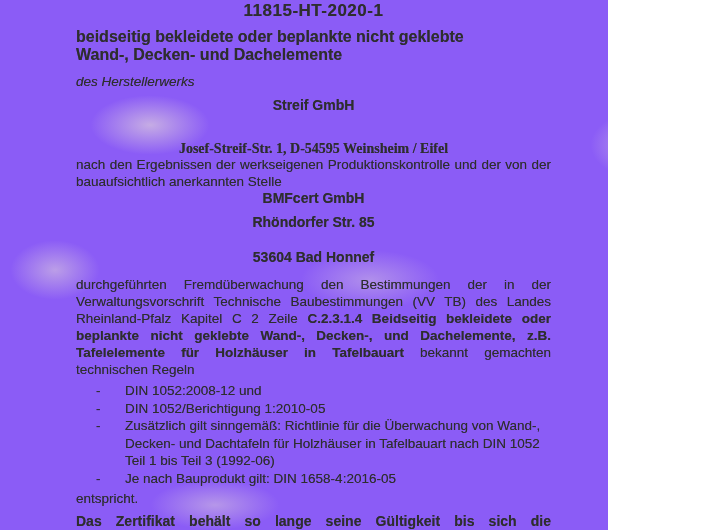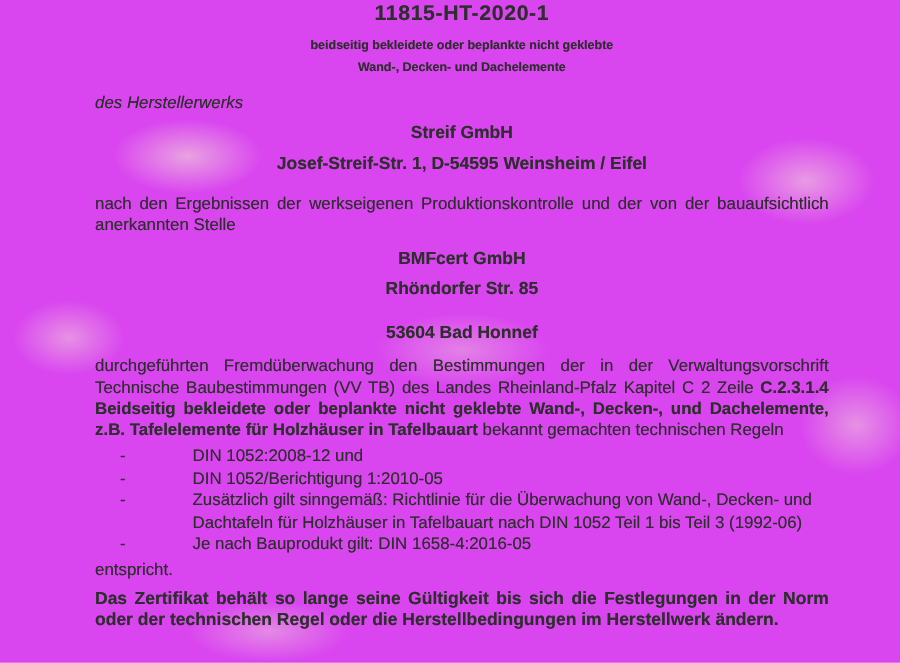--- a/index.html
+++ b/index.html
@@ -4,23 +4,23 @@
 <style>
   html, body { margin: 0; padding: 0; }
   body {
     width: 720px; height: 530px;
     background: #ffffff;
     font-family: "Liberation Sans", "DejaVu Sans", sans-serif;
     color: #2e2e2e;
   }
   .page {
     position: relative;
-    width: 720px; height: 530px;
+    width: 608px; height: 530px;
     overflow: hidden;
-    background: #d946ef;
+    background: #8b5cf6;
   }
   
   .stain { position: absolute; border-radius: 50%; pointer-events: none; }
   .stain.s1 { left: 90px;  top: 95px;  width: 120px; height: 60px; background: radial-gradient(ellipse at center, rgba(246,238,214,.55), rgba(246,238,214,0) 70%); }
   .stain.s2 { left: 590px; top: 110px; width: 110px; height: 70px; background: radial-gradient(ellipse at center, rgba(248,240,216,.5),  rgba(248,240,216,0) 70%); }
   .stain.s3 { left: 10px;  top: 240px; width: 90px;  height: 60px; background: radial-gradient(ellipse at center, rgba(246,238,214,.45), rgba(246,238,214,0) 70%); }
   .stain.s4 { left: 640px; top: 300px; width: 90px;  height: 80px; background: radial-gradient(ellipse at center, rgba(246,238,214,.45), rgba(246,238,214,0) 70%); }
   .stain.s5 { left: 300px; top: 250px; width: 140px; height: 60px; background: radial-gradient(ellipse at center, rgba(247,239,216,.35), rgba(247,239,216,0) 70%); }
   .stain.s6 { left: 150px; top: 480px; width: 130px; height: 50px; background: radial-gradient(ellipse at center, rgba(246,238,214,.4),  rgba(246,238,214,0) 70%); }
 
@@ -38,59 +38,59 @@
     font-weight: bold;
     letter-spacing: .5px;
   }
   .intro {
     margin-top: 20px;
     text-align: center;
     font-size: 13.5px; line-height: 21px;
   }
   .product {
     margin-top: 8px;
-    text-align: center;
-    font-size: 10px; line-height: 18px;
+    text-align: left;
+    font-size: 16px; line-height: 18px;
     font-weight: bold;
   }
   .herstellerwerks {
     margin-top: 10px;
     font-size: 13.5px; line-height: 16px; font-style: italic;
   }
   .center-bold {
     text-align: center;
     font-size: 14px; line-height: 17px;
     font-weight: bold;
   }
   .streif-name   { margin-top: 7px; }
-  .streif-addr   { margin-top: 8px; }
+  .streif-addr   { margin-top: 26px; font-family: Liberation Serif, serif; }
   .body-par {
     font-size: 13.5px; line-height: 16.5px;
     text-align: justify;
   }
-  .para-stelle   { margin-top: 16px; }
-  .bmfcert-name  { margin-top: 10px; }
+  .para-stelle   { }
+  .bmfcert-name  { margin-top: 0; }
   .bmfcert-street{ margin-top: 7px; }
   .bmfcert-city  { margin-top: 18px; }
   .para-regeln   { margin-top: 10px; line-height: 17px; }
   .para-regeln b { font-weight: bold; }
 
   ul.standards {
     list-style: none;
     margin: 4px 0 0 0;
     padding: 0;
     font-size: 13.5px; line-height: 17.5px;
   }
   ul.standards li { display: flex; }
   ul.standards .marker {
     width: 29px;
     padding-left: 20px;
     flex: 0 0 auto;
   }
-  ul.standards .li-text { flex: 1 1 auto; margin-left: 29px; }
+  ul.standards .li-text { flex: 1 1 auto; }
 
   .entspricht { margin-top: 4px; font-size: 13.5px; line-height: 16px; }
   .validity {
     margin-top: 6px;
     font-size: 14px; line-height: 17.5px;
     font-weight: bold;
     text-align: justify;
   }
 </style>
 </head>

